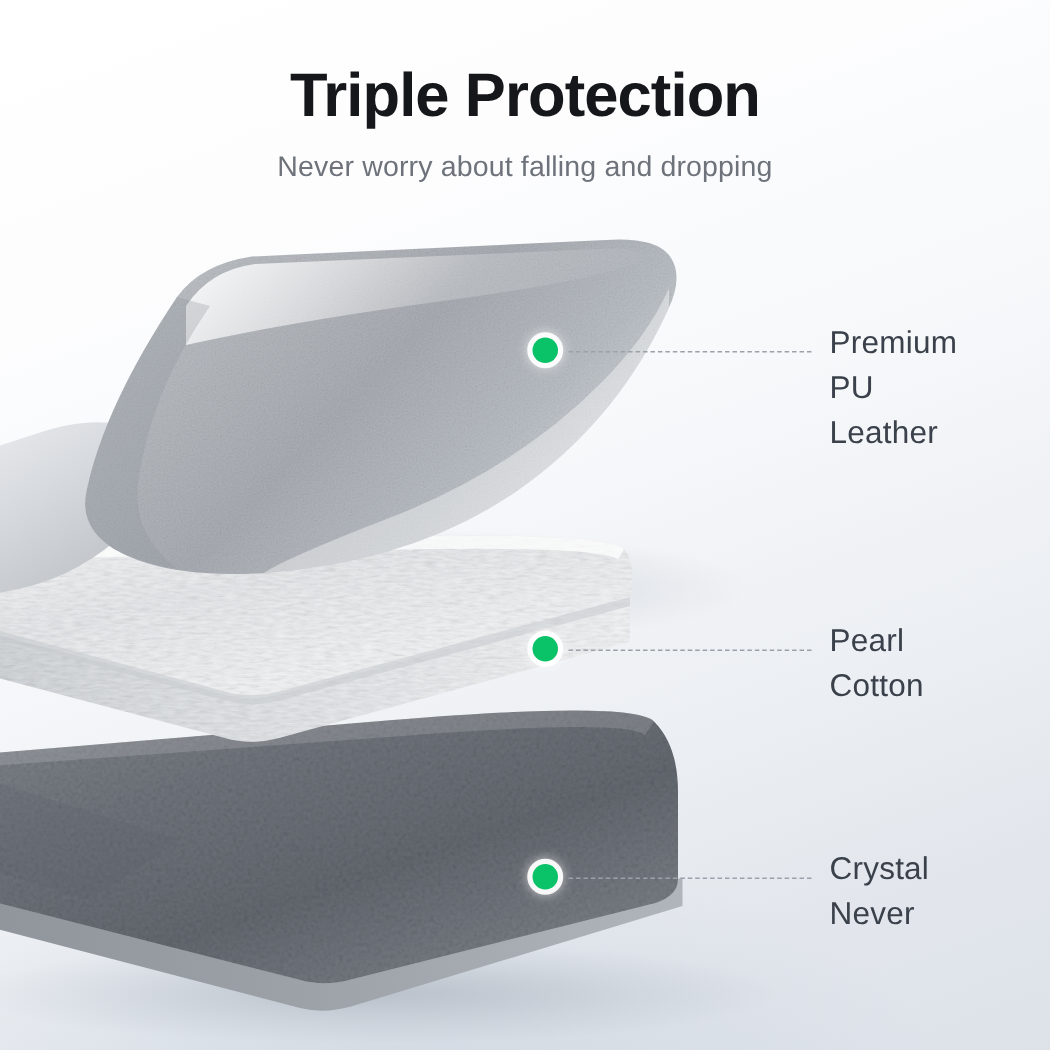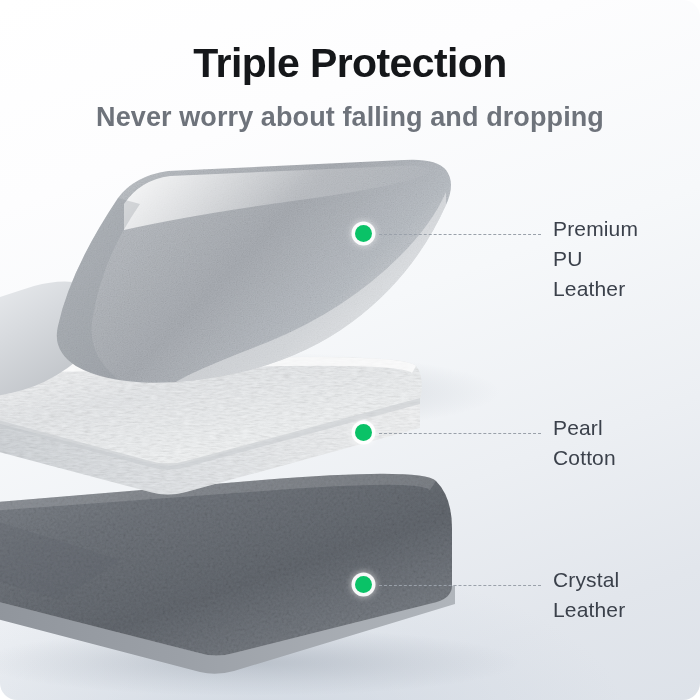--- a/index.html
+++ b/index.html
@@ -20,21 +20,20 @@
     height: 700px;
     overflow: hidden;
     background:
       linear-gradient(160deg,
         #ffffff 0%,
         #fdfdfe 22%,
         #f6f8fa 46%,
         #eceff3 68%,
         #e2e6ec 86%,
         #dde2e9 100%);
-    border-radius: 17px;
   }
 
   
   #poster::after {
     content: "";
     position: absolute;
     left: 0; right: 0; bottom: 0;
     height: 340px;
     background:
       radial-gradient(ellipse 520px 240px at 38% 108%,
@@ -55,22 +54,22 @@
     padding-top: 42px;
     font-size: 41px;
     font-weight: bold;
     letter-spacing: -0.6px;
     color: #15171a;
     line-height: 1.05;
   }
   .subtitle {
     margin: 0;
     padding-top: 16px;
-    font-size: 27px;
-    font-weight: bold;
+    font-size: 19px;
+    font-weight: normal;
     letter-spacing: 0.1px;
     color: #6e737b;
     line-height: 1.2;
   }
 
   
   .scene {
     position: absolute;
     top: 0; left: 0;
     width: 700px;
@@ -326,17 +325,17 @@
       <span class="dot"></span>
       <span class="leader"></span>
       <span class="callout-text">Pearl
 Cotton</span>
     </div>
 
     <div class="callout" id="callout-cv">
       <span class="dot"></span>
       <span class="leader"></span>
       <span class="callout-text">Crystal
-Leather</span>
+Never</span>
     </div>
 
   </div>
 </div>
 
 </body></html>

